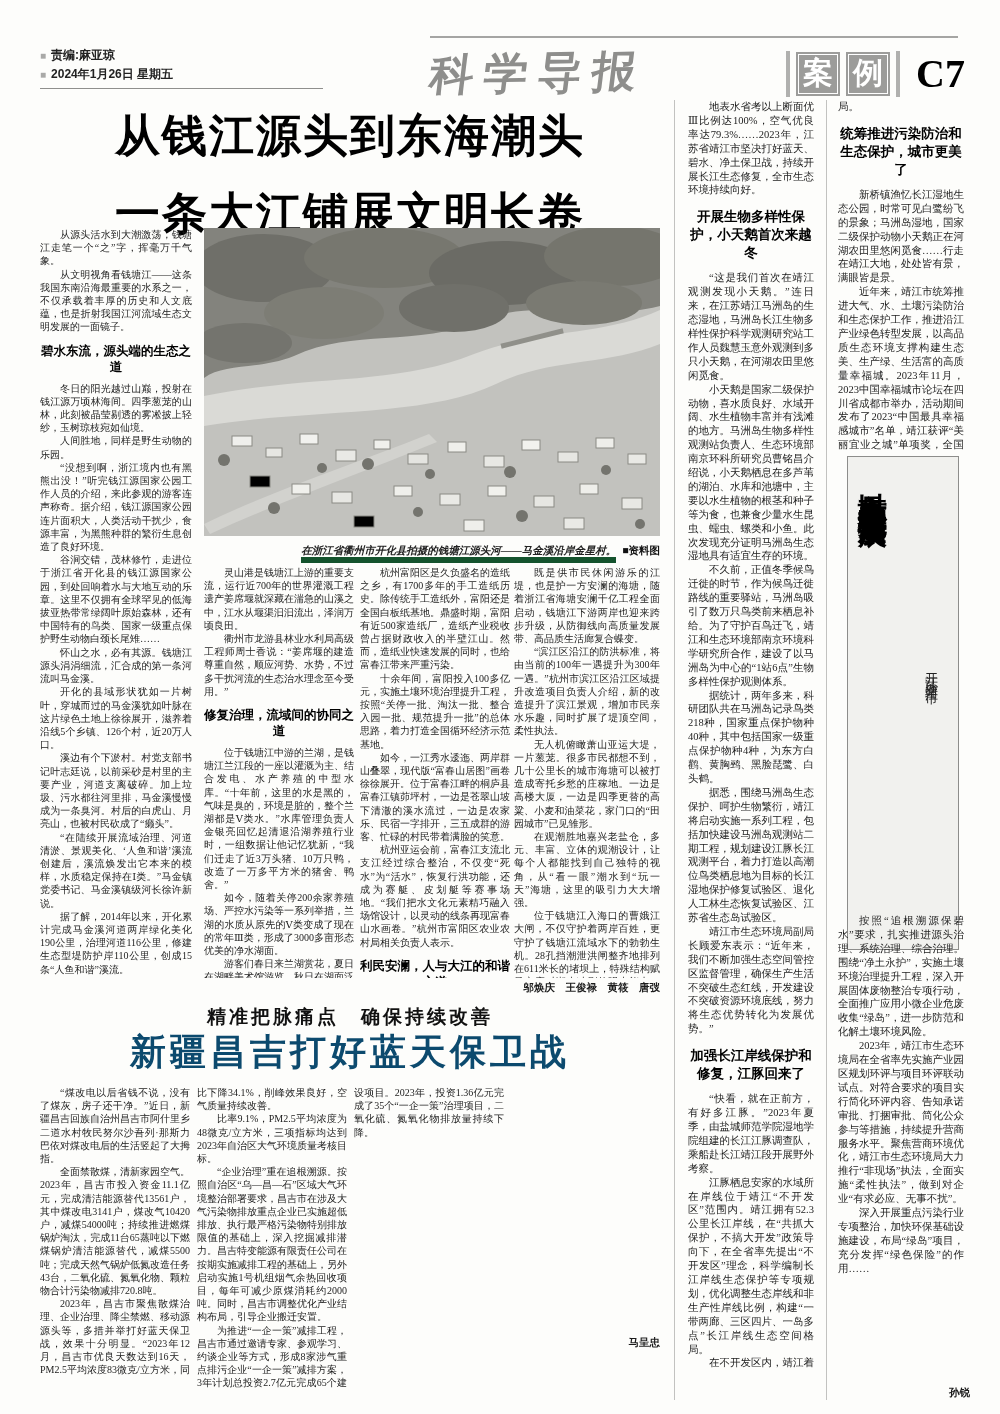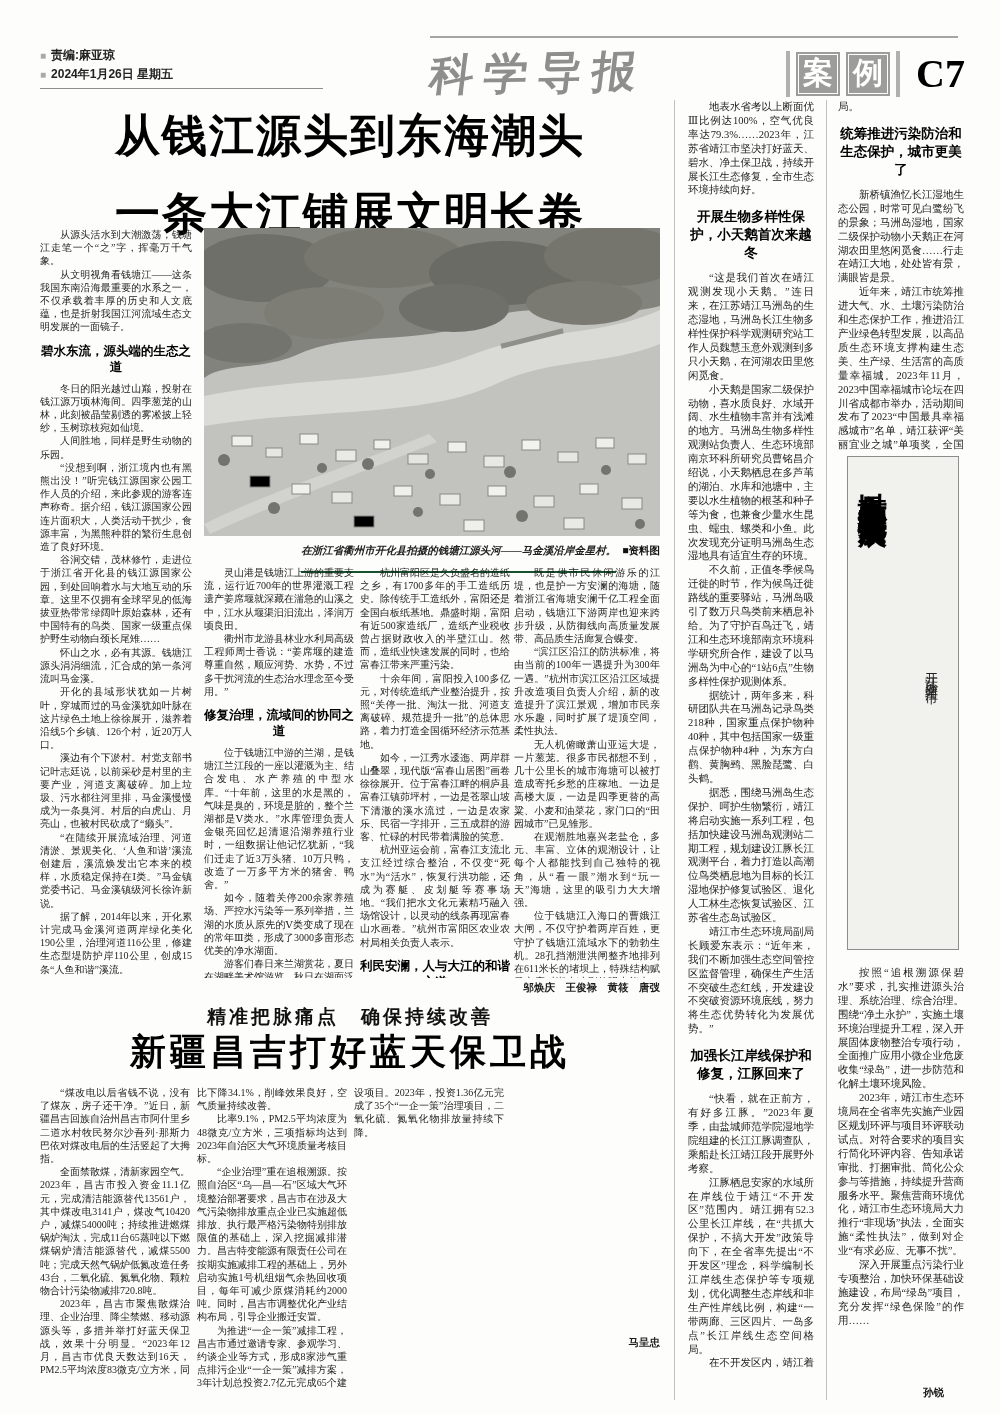--- a/index.html
+++ b/index.html
@@ -31,38 +31,38 @@
   
   .main-headline{
     font-family:"Liberation Sans","DejaVu Sans",sans-serif;font-weight:900;color:#000;
     font-size:45px;letter-spacing:2px;text-align:center;line-height:52px;white-space:nowrap;
   }
   .kicker{
     font-family:"Liberation Serif",serif;font-weight:700;font-size:19px;letter-spacing:3px;
     text-align:center;color:#111;
   }
   .sub-article-headline{
-    font-family:"Liberation Sans","DejaVu Sans",sans-serif;font-weight:900;color:#000000;
+    font-family:"Liberation Sans","DejaVu Sans",sans-serif;font-weight:900;color:#0c4a6e;
     font-size:36px;letter-spacing:4px;text-align:center;white-space:nowrap;
   }
   
   .col{overflow:hidden;font-size:10px;line-height:13.2px;}
   .col .para{margin:0;text-indent:2em;text-align:justify;}
   .col .para.cont{text-indent:0;}
   .col .subhead{
     font-family:Liberation Sans, sans-serif;font-weight:700;color:#000;
     font-size:12.5px;line-height:16px;margin:9px 0 7px;text-indent:0;text-align:center;
   }
   .col-right{font-size:10.5px;line-height:13.9px;}
   .col-right .subhead{font-size:13.5px;line-height:18px;margin:11px 0 9px;}
   .byline{font-weight:700;font-size:10.5px;text-align:right;font-family:"Liberation Serif",serif;}
   
   .photo{background:#c6c6c2;overflow:hidden;}
   .caption{font-size:10.5px;font-style:italic;font-weight:700;color:#222;text-align:right;white-space:nowrap;}
-  .caption .cap-text{border-bottom:2px solid #14532d;padding-bottom:15px;}
+  .caption .cap-text{border-bottom:6px solid #14532d;padding-bottom:1px;}
   .caption .credit{font-style:normal;margin-left:6px;font-weight:700;color:#111;}
   
   .vbox{background:#f1f1ee;border:1px solid #8d8d8b;}
   .vhead{
     position:absolute;left:8px;top:12px;
     writing-mode:vertical-lr;text-orientation:upright;
     font-family:"Liberation Serif",serif;font-weight:700;color:#000;
     font-size:29px;line-height:34px;letter-spacing:2px;
   }
   .vsub{
@@ -186,21 +186,21 @@
   <div class="abs col" style="left:204px;top:566px;width:150px;height:412px;">
       <p class="para">灵山港是钱塘江上游的重要支流，运行近700年的世界灌溉工程遗产姜席堰就深藏在湍急的山溪之中，江水从堰渠汩汩流出，泽润万顷良田。</p>
       <p class="para">衢州市龙游县林业水利局高级工程师周士香说：“姜席堰的建造尊重自然，顺应河势、水势，不过多干扰河流的生态治水理念至今受用。”</p>
       <h3 class="subhead">修复治理，流域间的协同之道</h3>
       <p class="para">位于钱塘江中游的兰湖，是钱塘江兰江段的一座以灌溉为主、结合发电、水产养殖的中型水库。“十年前，这里的水是黑的，气味是臭的，环境是脏的，整个兰湖都是Ⅴ类水。”水库管理负责人金银亮回忆起清退沿湖养殖行业时，一组数据让他记忆犹新，“我们迁走了近3万头猪、10万只鸭，改造了一万多平方米的猪舍、鸭舍。”</p>
       <p class="para">如今，随着关停200余家养殖场、严控水污染等一系列举措，兰湖的水质从原先的Ⅴ类变成了现在的常年Ⅲ类，形成了3000多亩形态优美的净水湖面。</p>
       <p class="para">游客们春日来兰湖赏花，夏日在湖畔美术馆游览，秋日在湖面泛舟，冬日在风情小镇里品茶，由鸭舍改造而来的湖畔咖啡屋常年客满。</p>
     </div>
   <div class="abs col" style="left:360px;top:566px;width:150px;height:412px;">
       <p class="para">杭州富阳区是久负盛名的造纸之乡，有1700多年的手工造纸历史。除传统手工造纸外，富阳还是全国白板纸基地。鼎盛时期，富阳有近500家造纸厂，造纸产业税收曾占据财政收入的半壁江山。然而，造纸业快速发展的同时，也给富春江带来严重污染。</p>
-      <p class="para">十余年间，富阳投入100多亿元，对传统造纸产业整治提升，按照“关停一批、淘汰一批、河道支离破碎、规范提升一批”的总体思路，着力打造全国循环经济示范基地。</p>
+      <p class="para">十余年间，富阳投入100多亿元，实施土壤环境治理提升工程，按照“关停一批、淘汰一批、整合入园一批、规范提升一批”的总体思路，着力打造全国循环经济示范基地。</p>
       <p class="para">如今，一江秀水逶迤、两岸群山叠翠，现代版“富春山居图”画卷徐徐展开。位于富春江畔的桐庐县富春江镇茆坪村，一边是苍翠山坡下清澈的溪水流过，一边是农家乐、民宿一字排开，三五成群的游客、忙碌的村民带着满脸的笑意。</p>
       <p class="para">杭州亚运会前，富春江支流北支江经过综合整治，不仅变“死水”为“活水”，恢复行洪功能，还成为赛艇、皮划艇等赛事场地。“我们把水文化元素精巧融入场馆设计，以灵动的线条再现富春山水画卷。”杭州市富阳区农业农村局相关负责人表示。</p>
       <h3 class="subhead">利民安澜，人与大江的和谐之道</h3>
     </div>
   <div class="abs col" style="left:514px;top:566px;width:146px;height:412px;">
       <p class="para">既是供市民休闲游乐的江堤，也是护一方安澜的海塘，随着浙江省海塘安澜千亿工程全面启动，钱塘江下游两岸也迎来跨步升级，从防御线向高质量发展带、高品质生活廊复合蝶变。</p>
       <p class="para">“滨江区沿江的防洪标准，将由当前的100年一遇提升为300年一遇。”杭州市滨江区沿江区域提升改造项目负责人介绍，新的改造提升了滨江景观，增加市民亲水乐趣，同时扩展了堤顶空间，柔性执法。</p>
       <p class="para">无人机俯瞰萧山亚运大堤，一片葱茏。很多市民都想不到，几十公里长的城市海塘可以被打造成寄托乡愁的庄稼地。一边是高楼大厦，一边是四季更替的高粱、小麦和油菜花，家门口的“田园城市”已见雏形。</p>
       <p class="para">在观潮胜地嘉兴老盐仓，多元、丰富、立体的观潮设计，让每个人都能找到自己独特的视角，从“看一眼”潮水到“玩一天”海塘，这里的吸引力大大增强。</p>
       <p class="para">位于钱塘江入海口的曹娥江大闸，不仅守护着两岸百姓，更守护了钱塘江流域水下的勃勃生机。28孔挡潮泄洪闸整齐地排列在611米长的堵坝上，特殊结构赋予它应对潮水冲刷的强大能力。大闸左右两侧各有一条长400多米、宽2米的鱼道，为洄游性鱼类留出“生命绿道”，让它们找到“回家”的路。</p>
@@ -229,26 +229,26 @@
       <h3 class="subhead">统筹推进污染防治和生态保护，城市更美了</h3>
       <p class="para">新桥镇渔忆长江湿地生态公园，时常可见白鹭纷飞的景象；马洲岛湿地，国家二级保护动物小天鹅正在河湖农田里悠闲觅食……行走在靖江大地，处处皆有景，满眼皆是景。</p>
       <p class="para">近年来，靖江市统筹推进大气、水、土壤污染防治和生态保护工作，推进沿江产业绿色转型发展，以高品质生态环境支撑构建生态美、生产绿、生活富的高质量幸福城。2023年11月，2023中国幸福城市论坛在四川省成都市举办，活动期间发布了2023“中国最具幸福感城市”名单，靖江获评“美丽宜业之城”单项奖，全国仅4座城市获此荣誉。</p>
     </div>
 
   <div class="abs vbox" style="left:847px;top:456px;width:110px;height:492px;">
     <div class="vhead">以高品质生态环境支撑高质量发展</div>
     <div class="vsub">开江苏省靖江市</div>
   </div>
 
-  <div class="abs col col-right" style="left:838px;top:966px;width:126px;height:424px;">
+  <div class="abs col col-right" style="left:838px;top:914px;width:126px;height:424px;">
       <p class="para">按照“追根溯源保碧水”要求，扎实推进源头治理、系统治理、综合治理。围绕“净土永护”，实施土壤环境治理提升工程，深入开展固体废物整治专项行动，全面推广应用小微企业危废收集“绿岛”，进一步防范和化解土壤环境风险。</p>
       <p class="para">2023年，靖江市生态环境局在全省率先实施产业园区规划环评与项目环评联动试点。对符合要求的项目实行简化环评内容、告知承诺审批、打捆审批、简化公众参与等措施，持续提升营商服务水平。聚焦营商环境优化，靖江市生态环境局大力推行“非现场”执法，全面实施“柔性执法”，做到对企业“有求必应、无事不扰”。</p>
       <p class="para">深入开展重点污染行业专项整治，加快环保基础设施建设，布局“绿岛”项目，充分发挥“绿色保险”的作用……</p>
     </div>
-  <div class="abs byline" style="left:824px;top:1386px;width:120px;">孙锐</div>
+  <div class="abs byline" style="left:850px;top:1386px;width:120px;">孙锐</div>
 
   <div class="abs kicker" style="left:40px;top:1004px;width:620px;">精准把脉痛点　确保持续改善</div>
   <div class="abs sub-article-headline" style="left:40px;top:1028px;width:620px;">新疆昌吉打好蓝天保卫战</div>
   <div class="abs col bflow" style="left:40px;top:1086px;width:621px;height:316px;">
       <p class="para">“煤改电以后省钱不说，没有了煤灰，房子还干净。”近日，新疆昌吉回族自治州昌吉市阿什里乡二道水村牧民努尔沙吾列·那斯力巴依对煤改电后的生活竖起了大拇指。</p>
       <p class="para">全面禁散煤，清新家园空气。2023年，昌吉市投入资金11.1亿元，完成清洁能源替代13561户，其中煤改电3141户，煤改气10420户，减煤54000吨；持续推进燃煤锅炉淘汰，完成11台65蒸吨以下燃煤锅炉清洁能源替代，减煤5500吨；完成天然气锅炉低氮改造任务43台，二氧化硫、氮氧化物、颗粒物合计污染物减排720.8吨。</p>
       <p class="para">2023年，昌吉市聚焦散煤治理、企业治理、降尘禁燃、移动源源头等，多措并举打好蓝天保卫战，效果十分明显。“2023年12月，昌吉市优良天数达到16天，PM2.5平均浓度83微克/立方米，同比下降34.1%，削峰效果良好，空气质量持续改善。</p>
       <p class="para">比率9.1%，PM2.5平均浓度为48微克/立方米，三项指标均达到2023年自治区大气环境质量考核目标。</p>
       <p class="para">“企业治理”重在追根溯源。按照自治区“乌—昌—石”区域大气环境整治部署要求，昌吉市在涉及大气污染物排放重点企业已实施超低排放、执行最严格污染物特别排放限值的基础上，深入挖掘减排潜力。昌吉特变能源有限责任公司在按期实施减排工程的基础上，另外启动实施1号机组烟气余热回收项目，每年可减少原煤消耗约2000吨。同时，昌吉市调整优化产业结构布局，引导企业搬迁安置。</p>
       <p class="para">为推进“一企一策”减排工程，昌吉市通过邀请专家、参观学习、约谈企业等方式，形成8家涉气重点排污企业“一企一策”减排方案，3年计划总投资2.7亿元完成65个建设项目。2023年，投资1.36亿元完成了35个“一企一策”治理项目，二氧化硫、氮氧化物排放量持续下降。</p>

